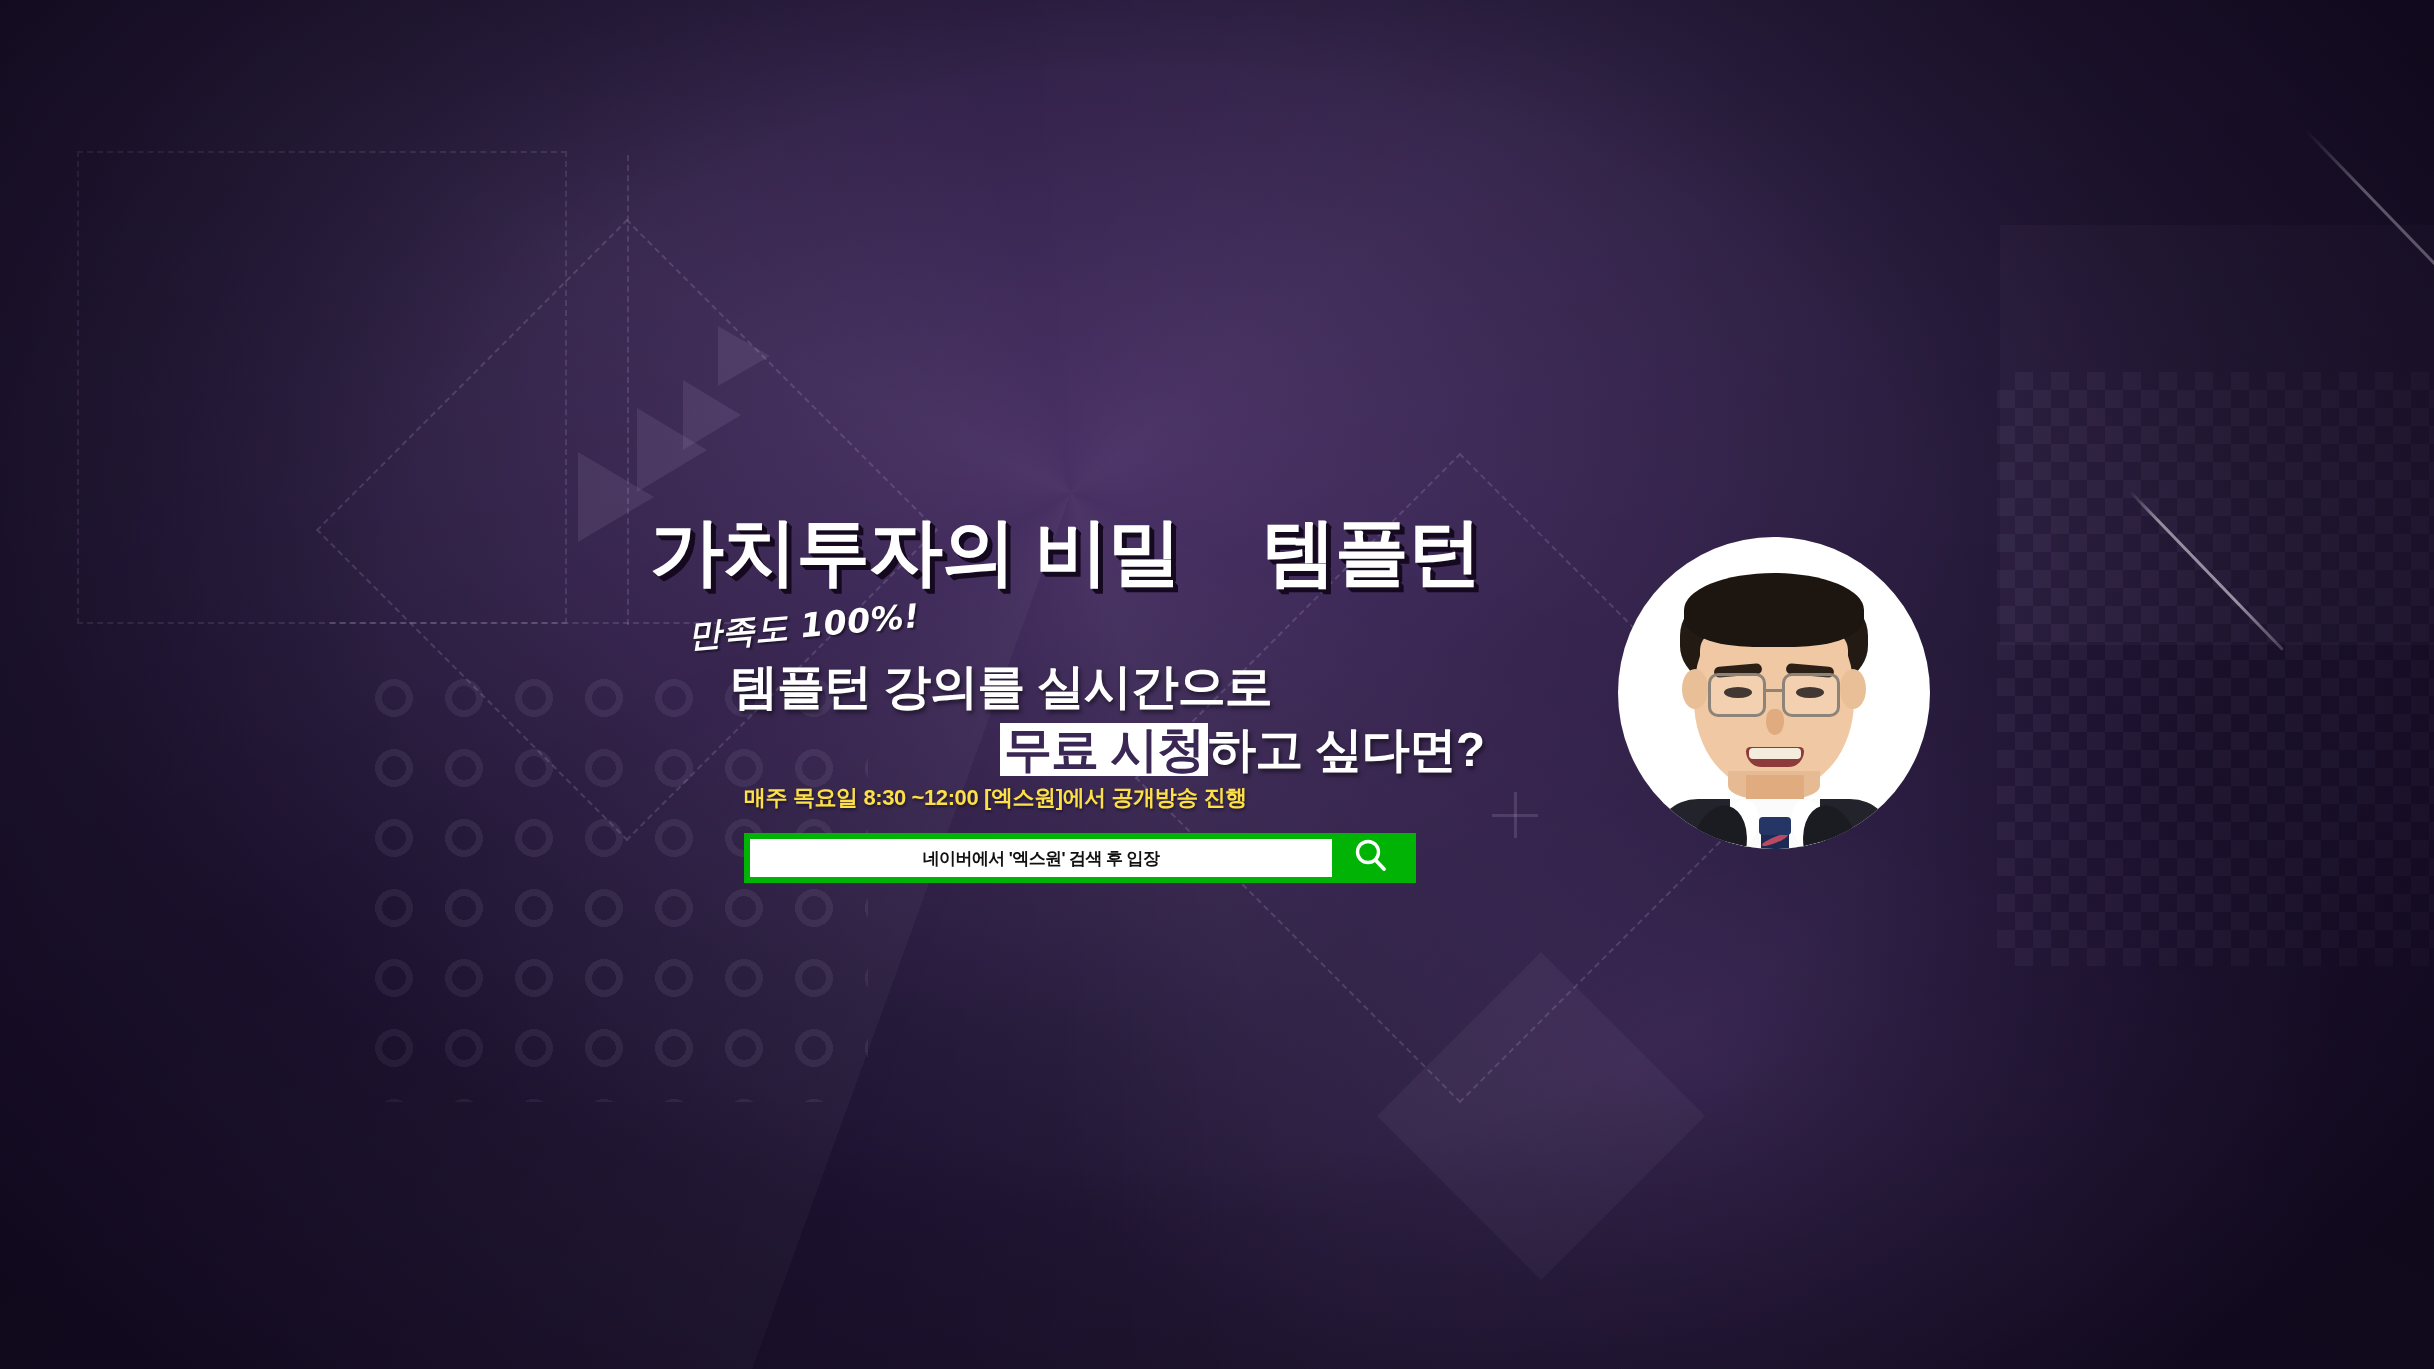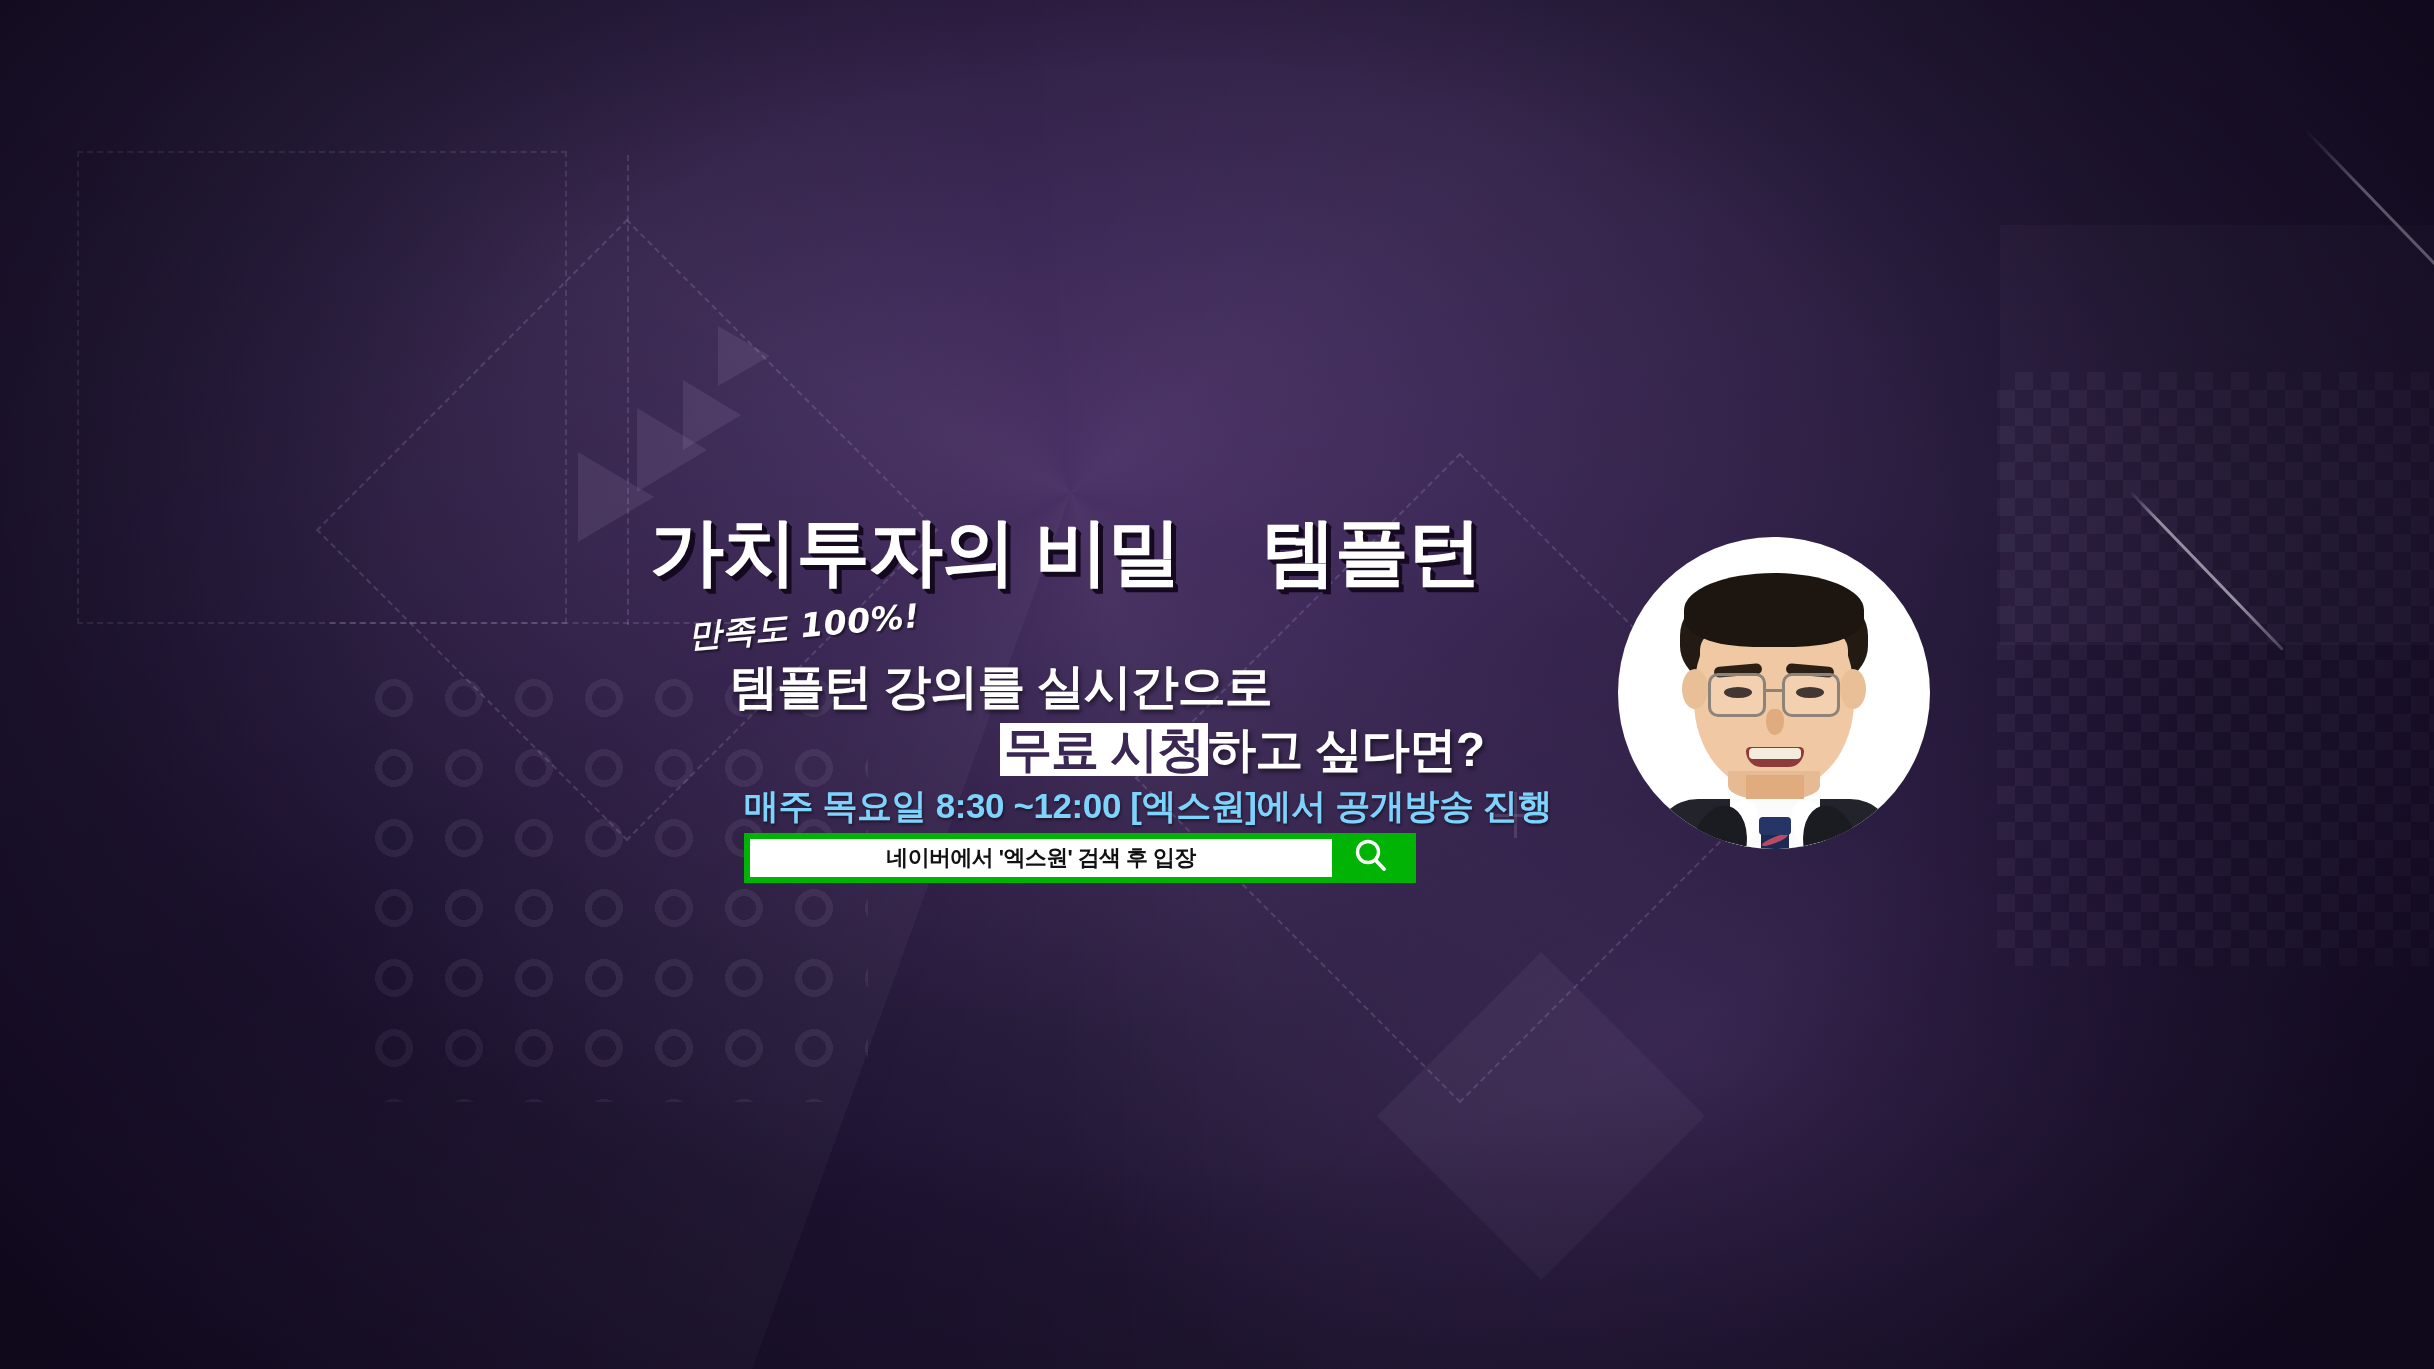--- a/index.html
+++ b/index.html
@@ -167,23 +167,23 @@
     color:#3a2753;
     padding:0 4px;
     box-decoration-break:clone;
     -webkit-box-decoration-break:clone;
   }
   .plain-white { text-shadow:2px 3px 4px rgba(0,0,0,0.50); }
 
   .schedule {
     position:absolute;
     left:744px; top:783px;
-    font-size:35px;
-    font-weight:bold;
-    color:#7dd3fc;
+    font-size:22px;
+    font-weight:bold;
+    color:#fde047;
     letter-spacing:-0.4px;
     white-space:nowrap;
     text-shadow:1px 2px 3px rgba(0,0,0,0.45);
   }
 
   .searchbar {
     position:absolute;
     left:744px; top:833px;
     width:672px; height:50px;
     background:#00b305;
@@ -193,21 +193,21 @@
   }
   .search-field {
     flex:1 1 auto;
     height:100%;
     background:#ffffff;
     display:flex;
     align-items:center;
     justify-content:center;
   }
   .search-field-text {
-    font-size:22px;
+    font-size:17px;
     font-weight:bold;
     color:#111111;
     letter-spacing:-0.6px;
     white-space:nowrap;
   }
   .search-btn {
     width:78px; height:100%;
     display:flex;
     align-items:center;
     justify-content:center;

